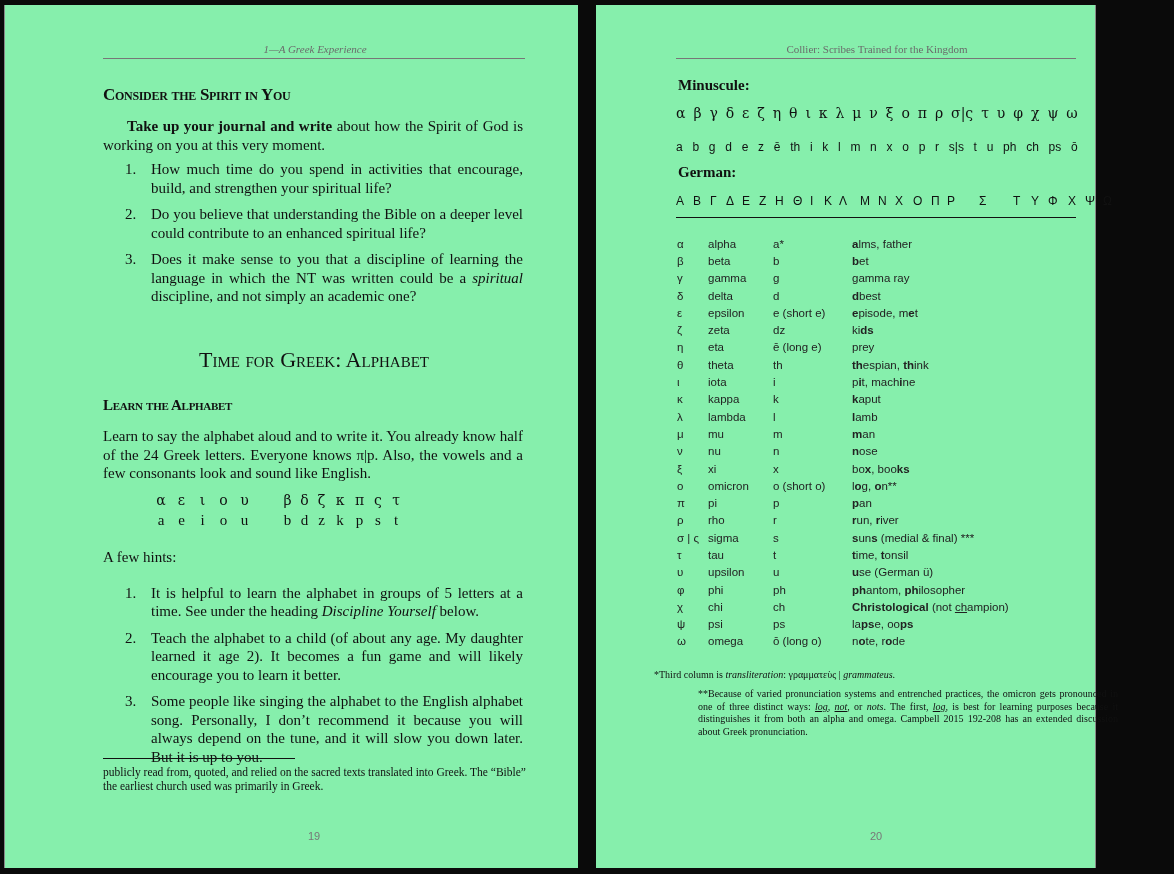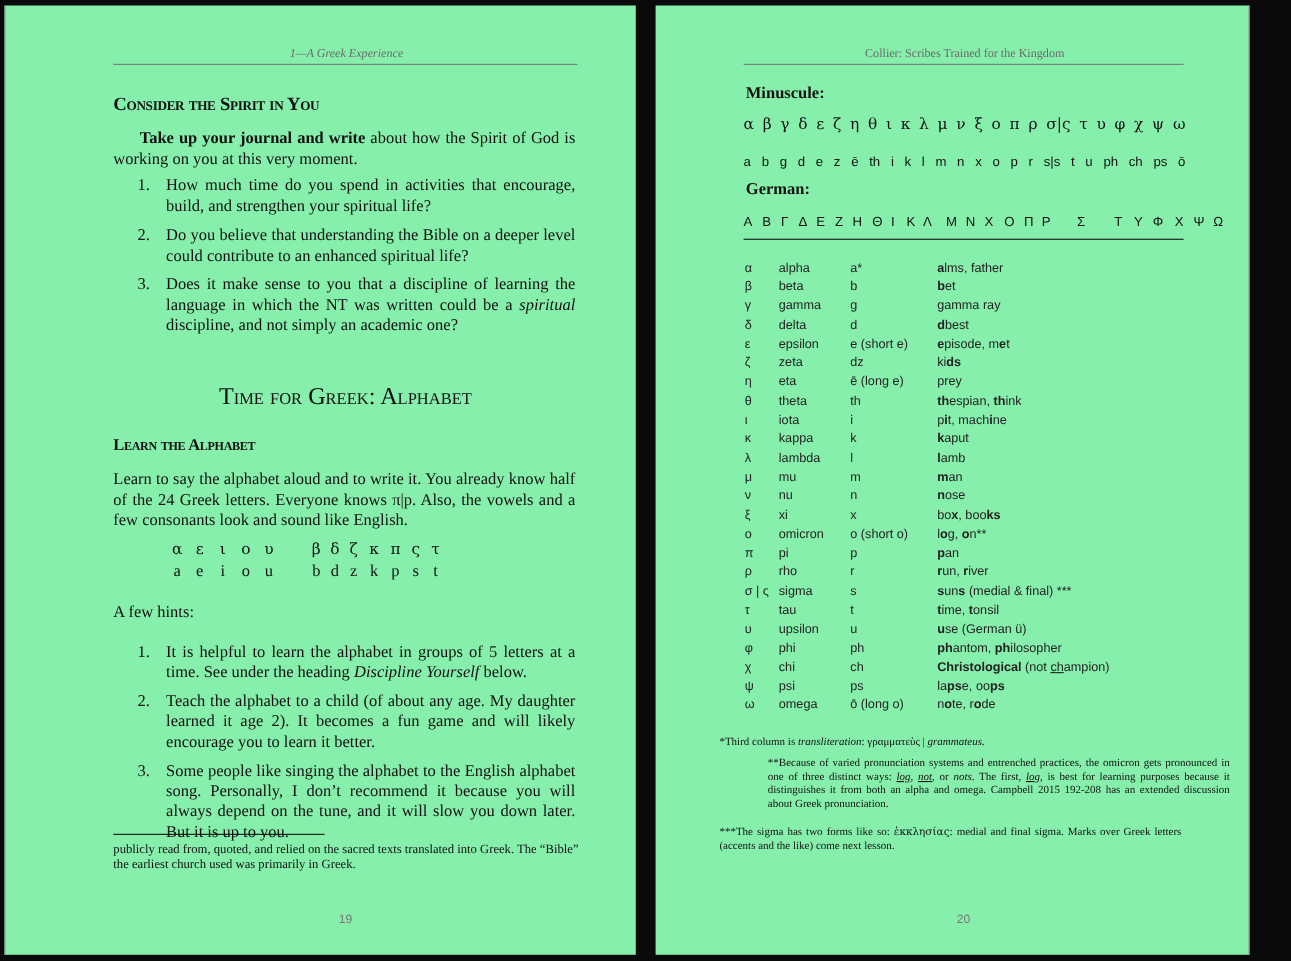--- a/index.html
+++ b/index.html
@@ -1,19 +1,19 @@
 <!DOCTYPE html>
 <html><head>
 <meta charset="utf-8">
 <style>
   html, body { margin: 0; padding: 0; }
   body { width: 1174px; height: 874px; background: #0a0a0a; position: relative; overflow: hidden; }
   .page { position: absolute; background: #86efac; top: 5px; height: 863px; box-sizing: border-box; }
   #page-left { left: 4px; width: 574px; border-left: 1px solid #888; }
-  #page-right { left: 596px; width: 540px; border-right: 1px solid #888; padding-left: 43px; }
+  #page-right { left: 596px; width: 500px; border-right: 1px solid #888; padding-left: 43px; }
   .running-head { position: absolute; top: 38px; text-align: center; font-size: 11px; color: #6b6b6b; font-family: "Liberation Serif", serif; }
   .running-head.italic { font-style: italic; }
   .head-rule { position: absolute; top: 53px; height: 1px; background: #777; }
   .abs { position: absolute; }
   .sc-head { font-family: "Liberation Serif", serif; font-weight: bold; font-variant: small-caps; color: #111; letter-spacing: -0.3px; }
   .body-text { font-family: "Liberation Serif", serif; font-size: 15px; color: #111; line-height: 18.5px; }
   ol.q { margin: 0; padding: 0; list-style: none; }
   ol.q li { position: relative; padding-left: 48px; margin-bottom: 8px; }
   ol.q li .num { position: absolute; left: 22px; top: 0; }
   .page-num { position: absolute; top: 825px; font-size: 11px; color: #777; font-family: "Liberation Sans", sans-serif; text-align: center; }
@@ -301,18 +301,15 @@
         </tr>
       </tbody>
   </table>
 
   <div class="abs note" style="left:58px; top:664px; width:420px;">
     <span>*Third column is </span><i>transliteration</i><span>:  γραμματεὺς | </span><i>grammateus.</i>
   </div>
   <div class="abs note" style="left:58px; top:683px; width:420px; text-align:justify;margin-left:44px;">
     <span>**Because of varied pronunciation systems and entrenched practices, the omicron gets pronounced in one of three distinct ways: </span><i><u>log</u></i><span>, </span><i><u>not</u></i><span>, or </span><i>nots</i><span>.  The first, </span><i><u>log</u></i><span>, is best for learning purposes because it distinguishes it from both an alpha and omega. Campbell 2015 192-208 has an extended discussion about Greek pronunciation.</span>
   </div>
-  <div class="abs note" style="left:58px; top:746px; width:420px; text-align:justify;">
-    <span>***The sigma has two forms like so:  </span><span style="font-family:'DejaVu Serif', serif; font-size:9.5px;">ἐκκλησίας</span><span>:  medial and final sigma.  Marks over Greek letters (accents and the like) come next lesson.</span>
-  </div>
 
   <div class="page-num" style="left:80px; width:400px;">20</div>
 </div>
 
 </body></html>

